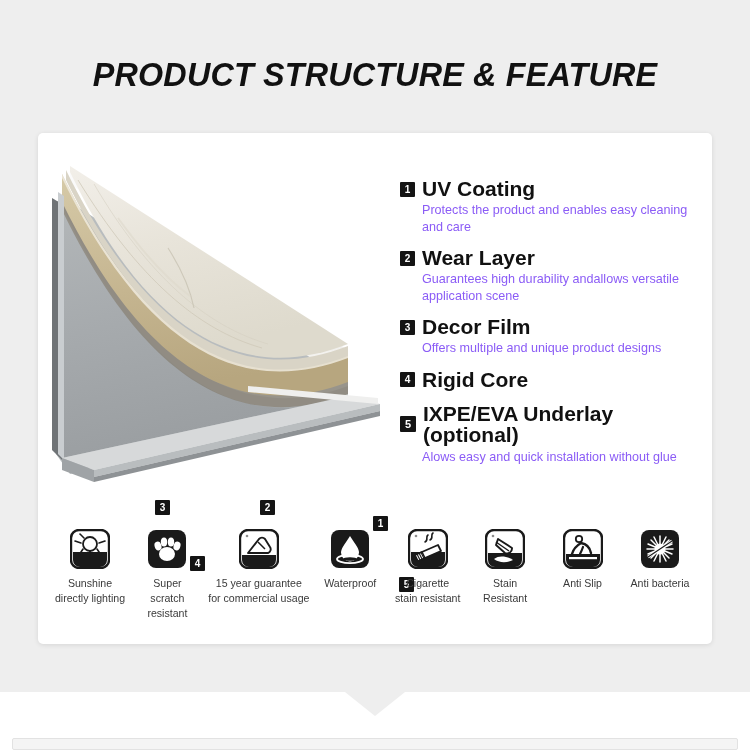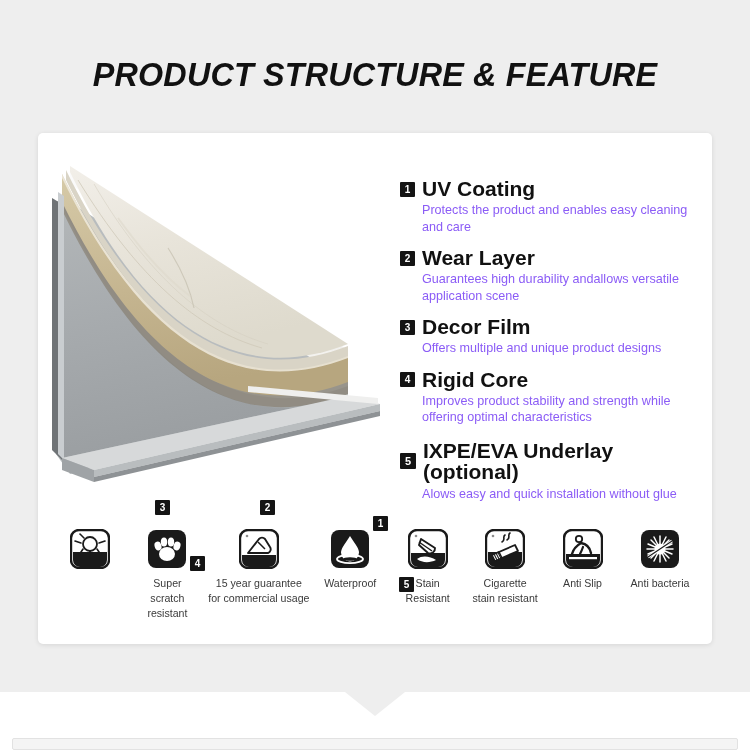--- a/index.html
+++ b/index.html
@@ -281,21 +281,20 @@
           <div class="f-title">Decor Film</div>
         </div>
         <div class="f-desc">Offers multiple and unique product designs</div>
       </div>
 
       <div class="feature">
         <div class="f-head">
           <div class="f-num">4</div>
           <div class="f-title">Rigid Core</div>
         </div>
-        <div class="f-desc">Improves product stability and strength while offering optimal characteristics</div>
       </div>
 
       <div class="feature big">
         <div class="f-head">
           <div class="f-num">5</div>
           <div class="f-title">IXPE/EVA Underlay (optional)</div>
         </div>
         <div class="f-desc">Alows easy and quick installation without glue</div>
       </div>
 
@@ -310,20 +309,22 @@
           <circle cx="20" cy="15" r="7" fill="#ffffff" stroke="#1a1a1a" stroke-width="1.8"></circle>
           <g stroke="#1a1a1a" stroke-width="1.6" stroke-linecap="round">
             <line x1="20" y1="22" x2="20" y2="29"></line>
             <line x1="13" y1="20" x2="9" y2="26"></line>
             <line x1="27" y1="20" x2="31" y2="26"></line>
             <line x1="11" y1="14" x2="5" y2="12"></line>
             <line x1="29" y1="14" x2="35" y2="12"></line>
             <line x1="14" y1="9" x2="10" y2="5"></line>
           </g>
         </svg>
+        <div class="icon-label">Sunshine
+directly lighting</div>
       </div>
 
       <div class="icon-cell">
         <svg class="badge" viewBox="0 0 40 40">
           <rect x="1" y="1" width="38" height="38" rx="8" fill="#1a1a1a"></rect>
           <ellipse cx="20" cy="25" rx="8" ry="7" fill="#ffffff"></ellipse>
           <ellipse cx="11" cy="17" rx="3.4" ry="4.4" fill="#ffffff" transform="rotate(-18 11 17)"></ellipse>
           <ellipse cx="17" cy="13" rx="3.2" ry="4.6" fill="#ffffff"></ellipse>
           <ellipse cx="24" cy="13" rx="3.2" ry="4.6" fill="#ffffff"></ellipse>
           <ellipse cx="30" cy="17" rx="3.4" ry="4.4" fill="#ffffff" transform="rotate(18 30 17)"></ellipse>
@@ -346,51 +347,51 @@
       </div>
 
       <div class="icon-cell">
         <svg class="badge" viewBox="0 0 40 40">
           <rect x="1" y="1" width="38" height="38" rx="8" fill="#1a1a1a"></rect>
           <path d="M20 7 C14 16 11 20 11 23.5 a9 9 0 0 0 18 0 C29 20 26 16 20 7 Z" fill="#ffffff"></path>
           <ellipse cx="20" cy="30" rx="13" ry="4.2" fill="none" stroke="#ffffff" stroke-width="1.8"></ellipse>
           <ellipse cx="20" cy="30" rx="7" ry="1.8" fill="#1a1a1a"></ellipse>
         </svg>
         <div class="icon-label">Waterproof</div>
-      </div>
-
-      <div class="icon-cell">
-        <svg class="badge" viewBox="0 0 40 40">
-          <rect x="1" y="1" width="38" height="38" rx="8" fill="#ffffff" stroke="#1a1a1a" stroke-width="2.4"></rect>
-          <path d="M3 24 H37 V31 a7 7 0 0 1 -7 7 H10 a7 7 0 0 1 -7 -7 Z" fill="#1a1a1a"></path>
-          <path d="M13 10 L27 19 a5 5 0 0 1 -7 5 L11 16 Z" fill="#ffffff" stroke="#1a1a1a" stroke-width="1.9" stroke-linejoin="round"></path>
-          <line x1="11" y1="13" x2="24" y2="22" stroke="#1a1a1a" stroke-width="1.4"></line>
-          <path d="M9 30 c5 -4 13 -3 19 1 c-6 3 -14 3 -19 -1 Z" fill="#ffffff"></path>
-          <circle cx="8" cy="7" r="1.3" fill="#8d8d8d"></circle>
-        </svg>
-        <div class="icon-label">Stain
-Resistant</div>
       </div>
 
       <div class="icon-cell">
         <svg class="badge" viewBox="0 0 40 40">
           <rect x="1" y="1" width="38" height="38" rx="8" fill="#ffffff" stroke="#1a1a1a" stroke-width="2.4"></rect>
           <path d="M3 23 H37 V31 a7 7 0 0 1 -7 7 H10 a7 7 0 0 1 -7 -7 Z" fill="#1a1a1a"></path>
           <path d="M7 26 L30 16 L33 22 L10 32 Z" fill="#ffffff" stroke="#1a1a1a" stroke-width="1.8" stroke-linejoin="round"></path>
           <path d="M7 26 L14 23 L17 29 L10 32 Z" fill="#ffffff" stroke="#1a1a1a" stroke-width="1.5"></path>
           <g stroke="#1a1a1a" stroke-width="1.1">
             <line x1="9" y1="25" x2="12" y2="31"></line>
             <line x1="11" y1="24" x2="14" y2="30"></line>
             <line x1="13" y1="23.4" x2="16" y2="29.4"></line>
           </g>
           <path d="M17 13 c4 -2 0 -5 3 -7 M22 11 c4 -2 0 -5 3 -7" stroke="#1a1a1a" stroke-width="1.6" fill="none" stroke-linecap="round"></path>
           <circle cx="8" cy="7" r="1.3" fill="#8d8d8d"></circle>
         </svg>
         <div class="icon-label">Cigarette
 stain resistant</div>
+      </div>
+
+      <div class="icon-cell">
+        <svg class="badge" viewBox="0 0 40 40">
+          <rect x="1" y="1" width="38" height="38" rx="8" fill="#ffffff" stroke="#1a1a1a" stroke-width="2.4"></rect>
+          <path d="M3 24 H37 V31 a7 7 0 0 1 -7 7 H10 a7 7 0 0 1 -7 -7 Z" fill="#1a1a1a"></path>
+          <path d="M13 10 L27 19 a5 5 0 0 1 -7 5 L11 16 Z" fill="#ffffff" stroke="#1a1a1a" stroke-width="1.9" stroke-linejoin="round"></path>
+          <line x1="11" y1="13" x2="24" y2="22" stroke="#1a1a1a" stroke-width="1.4"></line>
+          <path d="M9 30 c5 -4 13 -3 19 1 c-6 3 -14 3 -19 -1 Z" fill="#ffffff"></path>
+          <circle cx="8" cy="7" r="1.3" fill="#8d8d8d"></circle>
+        </svg>
+        <div class="icon-label">Stain
+Resistant</div>
       </div>
 
       <div class="icon-cell">
         <svg class="badge" viewBox="0 0 40 40">
           <rect x="1" y="1" width="38" height="38" rx="8" fill="#ffffff" stroke="#1a1a1a" stroke-width="2.4"></rect>
           <path d="M3 25 H37 V31 a7 7 0 0 1 -7 7 H10 a7 7 0 0 1 -7 -7 Z" fill="#1a1a1a"></path>
           <rect x="6" y="28" width="28" height="2.2" fill="#ffffff"></rect>
           <circle cx="16" cy="10" r="3.2" fill="#ffffff" stroke="#1a1a1a" stroke-width="1.8"></circle>
           <path d="M18 14 C24 15 27 19 28 24" stroke="#1a1a1a" stroke-width="2.4" fill="none" stroke-linecap="round"></path>
           <path d="M18 14 C13 17 10 21 9 25" stroke="#1a1a1a" stroke-width="2.4" fill="none" stroke-linecap="round"></path>

